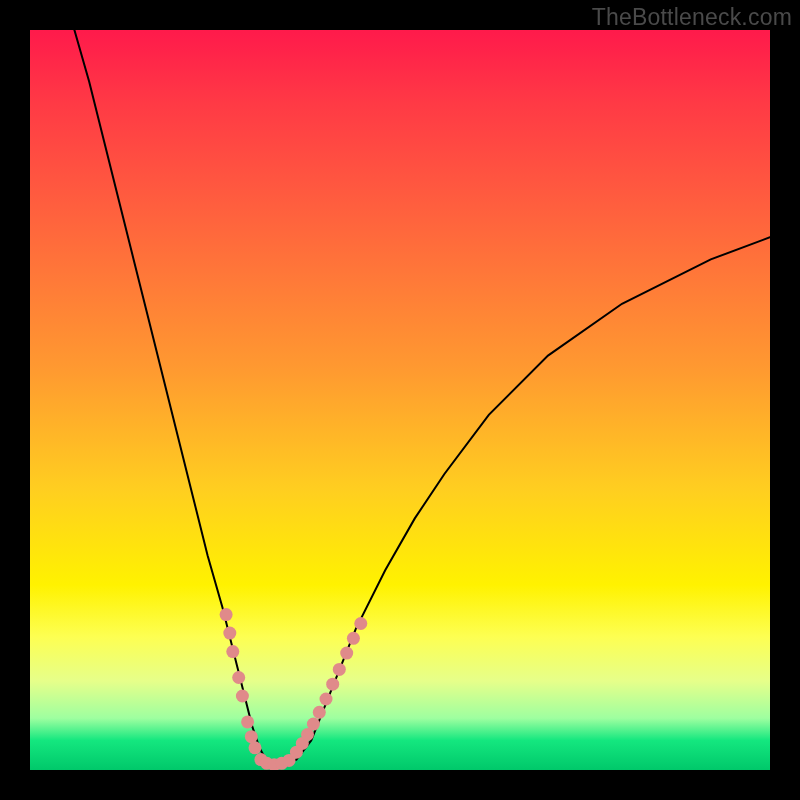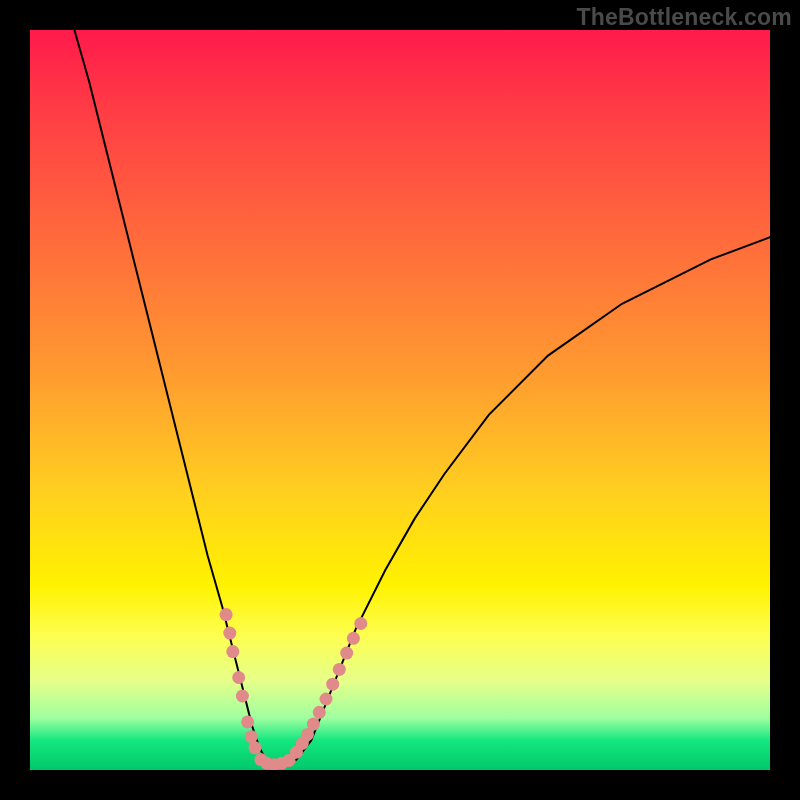--- a/index.html
+++ b/index.html
@@ -51,21 +51,21 @@
     inset: 0;
     width: 740px;
     height: 740px;
   }
   .watermark {
     position: absolute;
     top: 4px;
     right: 8px;
     color: #4a4a4a;
     font-size: 23px;
-    font-weight: 700;
+    font-weight: 400;
     letter-spacing: 0.2px;
   }
 </style>
 </head>
 <body>
 
 <div class="frame">
   <div class="plot-area">
     <div class="gradient"></div>
     <svg class="overlay" viewBox="0 0 740 740" preserveAspectRatio="none">

